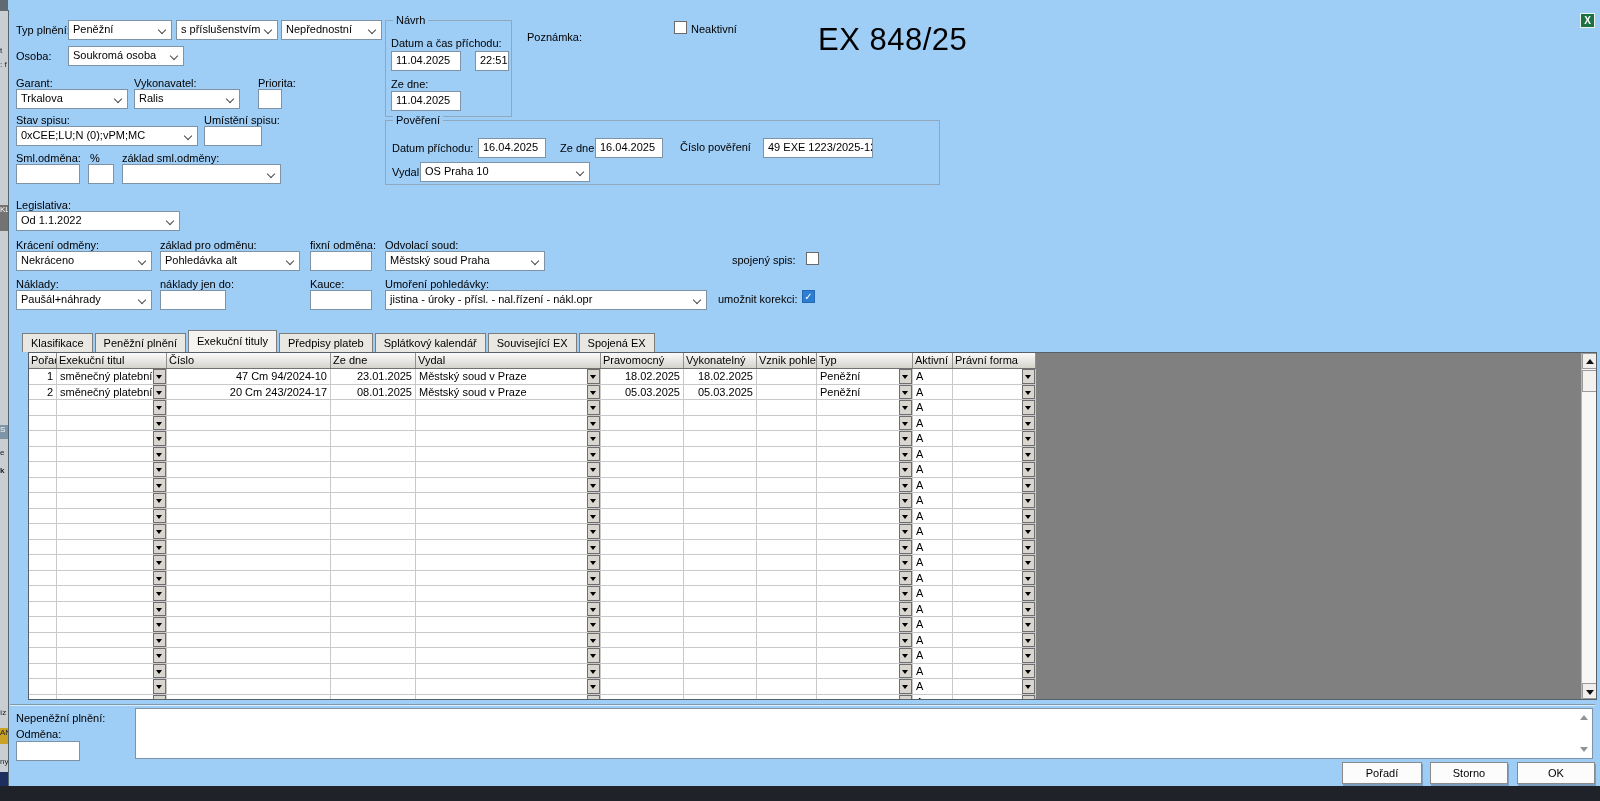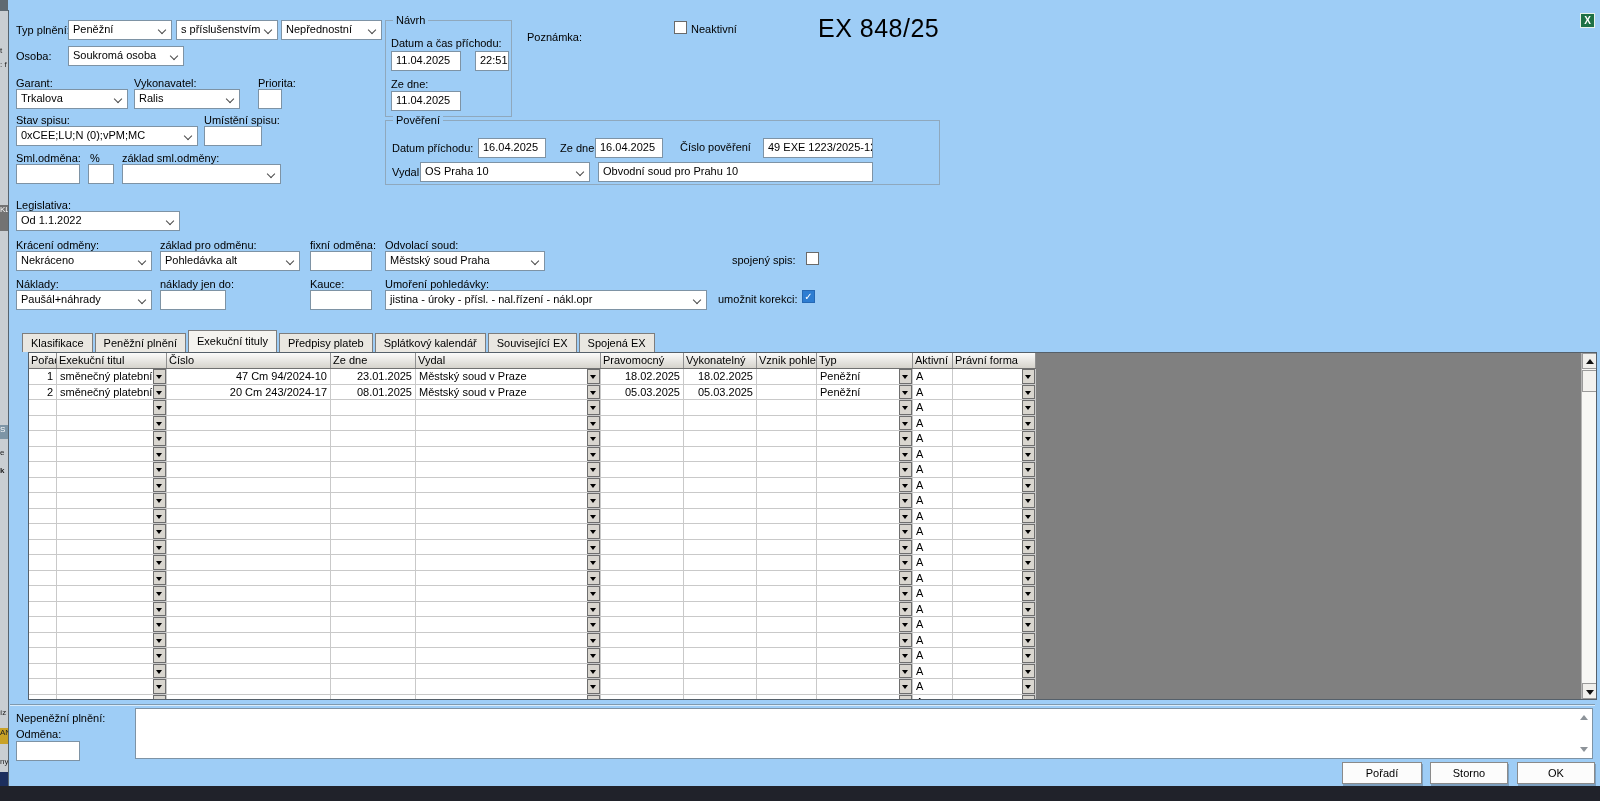--- a/index.html
+++ b/index.html
@@ -29,21 +29,21 @@
   .field{position:absolute;height:20px;background:#fff;border:1px solid #7e93a5;padding:2px 4px 0 4px;
          white-space:nowrap;overflow:hidden;z-index:4;}
   .combo{padding-right:16px;}
   .chev{position:absolute;right:6px;top:6px;width:6px;height:6px;border-left:1px solid #4a4a4a;border-bottom:1px solid #4a4a4a;
         transform:rotate(-45deg);}
   .check{position:absolute;width:13px;height:13px;background:#fff;border:1px solid #6a6a6a;z-index:4;}
   .check.checked{background:#2d7dd2;border-color:#2568b4;color:#fff;font-size:10px;line-height:12px;text-align:center;}
   .check.checked::after{content:"✓";}
   .groupbox{position:absolute;border:1px solid #8fa8bd;z-index:3;}
   .gb-legend{position:absolute;background:#9ecdf6;padding:0 3px;white-space:nowrap;z-index:4;}
-  .bigtitle{position:absolute;font-size:25px;letter-spacing:.5px;white-space:nowrap;z-index:4;}
+  .bigtitle{position:absolute;font-size:31px;letter-spacing:.5px;white-space:nowrap;z-index:4;margin-top:8px;}
   .textarea{position:absolute;background:#fff;border:1px solid #7e93a5;padding:2px 14px 2px 4px;overflow:hidden;z-index:4;}
   .mini-up,.mini-down{position:absolute;right:4px;width:0;height:0;border:4px solid transparent;}
   .mini-up{top:6px;border-bottom:5px solid #8d9399;border-top:none;}
   .mini-down{bottom:6px;border-top:5px solid #8d9399;border-bottom:none;}
   
   .tab-strip{position:absolute;left:22px;top:330px;height:22px;white-space:nowrap;z-index:4;}
   .tab{display:inline-block;vertical-align:bottom;padding:3px 8px 3px;background:#e9e7e1;border:1px solid #7d7d7d;border-bottom:none;
        margin-right:2px;height:19px;}
   .tab.active{background:#f4f3ef;height:22px;padding-top:4px;position:relative;z-index:5;}
   
@@ -157,21 +157,20 @@
   <div class="gb-legend" style="left:393px;top:114px">Pověření</div>
   <div class="lbl" style="left:392px;top:142px">Datum příchodu:</div>
   <div class="field" style="left:478px;top:138px;width:68px">16.04.2025</div>
   <div class="lbl" style="left:560px;top:142px">Ze dne:</div>
   <div class="field" style="left:595px;top:138px;width:68px">16.04.2025</div>
   <div class="lbl" style="left:680px;top:141px">Číslo pověření</div>
   <div class="field" style="left:763px;top:138px;width:110px">49 EXE 1223/2025-12</div>
   <div class="lbl" style="left:392px;top:166px">Vydal:</div>
   <div class="field combo" style="left:420px;top:162px;width:170px">
     <span>OS Praha 10</span><span class="chev"></span></div>
-  <div class="field" style="left:598px;top:162px;width:275px">Obvodní soud pro Prahu 10</div>
 
   <div class="lbl" style="left:385px;top:239px">Odvolací soud:</div>
   <div class="field combo" style="left:385px;top:251px;width:160px">
     <span>Městský soud Praha</span><span class="chev"></span></div>
   <div class="lbl" style="left:732px;top:254px">spojený spis:</div>
   <div class="check" style="left:806px;top:252px"></div>
   <div class="lbl" style="left:385px;top:278px">Umoření pohledávky:</div>
   <div class="field combo" style="left:385px;top:290px;width:322px">
     <span>jistina - úroky - přísl. - nal.řízení - nákl.opr</span><span class="chev"></span></div>
   <div class="lbl" style="left:718px;top:293px">umožnit korekci:</div>

